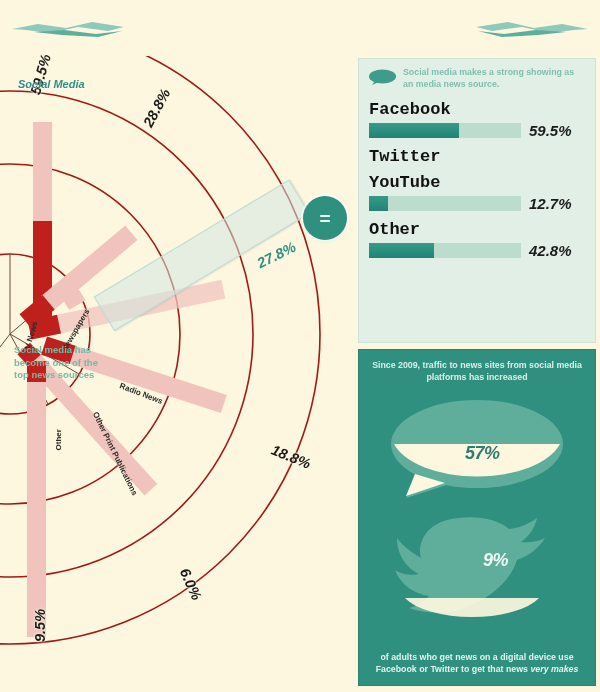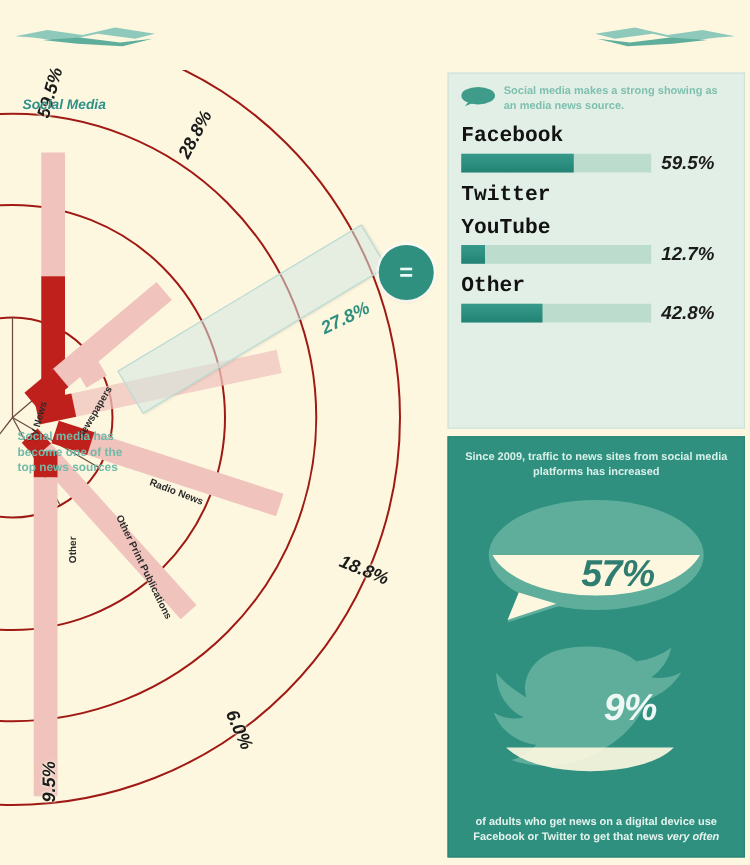--- a/index.html
+++ b/index.html
@@ -208,21 +208,21 @@
   #social-bottom-text b { font-style: italic; }
   .social-figure {
     position: absolute;
     left: 0; right: 0;
     display: flex; align-items: center; justify-content: center;
   }
   #fig-bubble { top: 44px;  height: 105px; }
   #fig-bird   { top: 160px; height: 115px; }
   .fig-value {
     position: absolute;
-    font-size: 30px;
+    font-size: 18px;
     font-weight: bold;
     font-style: italic;
     letter-spacing: -.5px;
   }
   #bubble-value { color: #2f7d70; left: 106px; top: 93px; }
   #bird-value   { color: #eef9f5; left: 124px; top: 200px; }
 </style>
 </head>
 <body>
 
@@ -385,17 +385,17 @@
                  C36 92 30 96 22 98 C38 104 60 104 78 98
                  C104 88 124 70 130 50 C142 46 152 38 158 28
                  C150 32 142 33 134 32 C142 26 148 18 150 8
                  C142 14 132 18 122 19 C110 8 84 4 60 10 Z" fill="#5fae9c"></path>
         <path d="M18 88 A72 30 0 0 0 152 88 Z" fill="#fdf7e0" opacity=".92"></path>
       </svg>
     </div>
     <div class="fig-value" id="bird-value">9%</div>
 
     <div id="social-bottom-text">
-      <span>of adults who get news on a digital device use Facebook or Twitter to get that news </span><b>very often</b>
+      <span>of adults who get news on a digital device use Facebook or Twitter to get that news </span><b>very makes</b>
     </div>
   </div>
 
 </div>
 
 </body></html>

